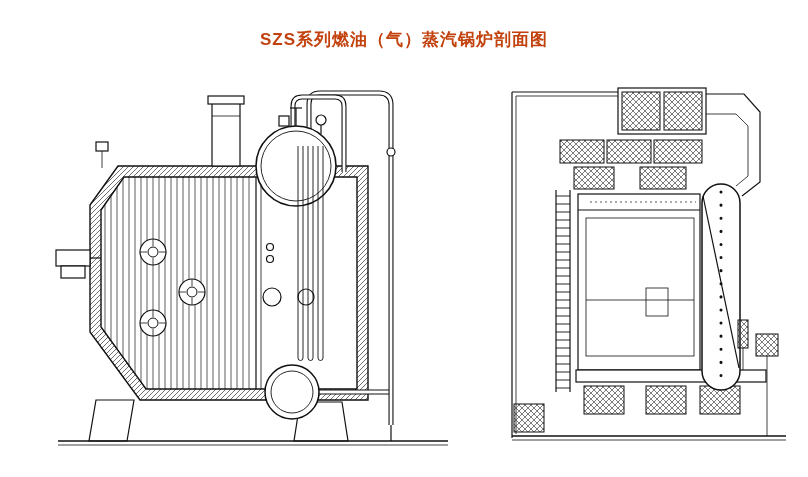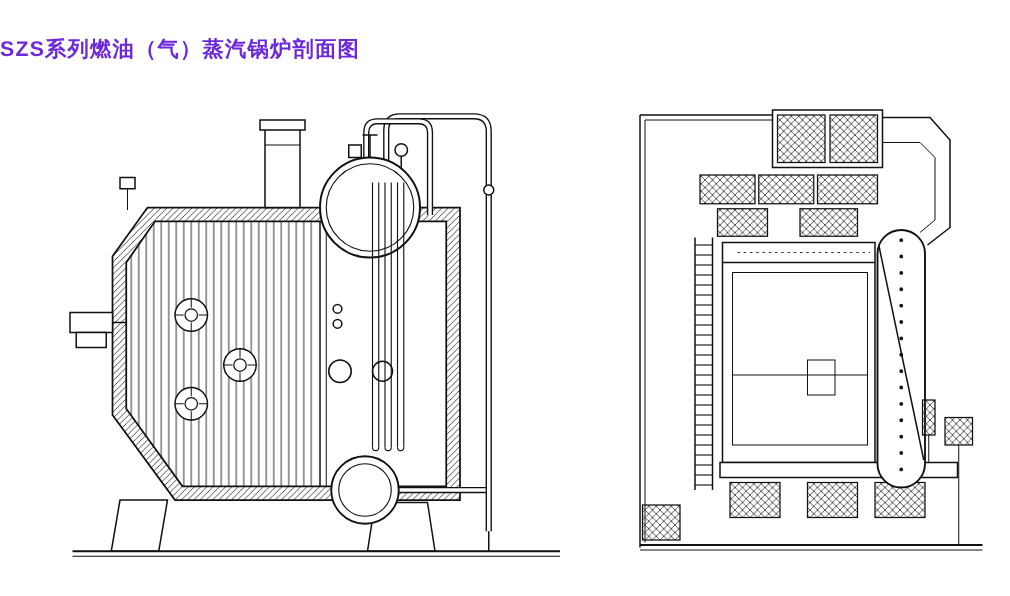--- a/index.html
+++ b/index.html
@@ -3,22 +3,22 @@
 <meta charset="utf-8">
 <style>
   html,body{margin:0;padding:0}
   body{
     width:808px;height:477px;position:relative;overflow:hidden;
     background:#ffffff;
     font-family:"Liberation Sans","DejaVu Sans",sans-serif;
   }
   .title{
     position:absolute;top:28px;left:0;width:100%;
-    text-align:left;font-size:17px;font-weight:bold;
-    color:#6d28d9;letter-spacing:1px;
+    text-align:center;font-size:17px;font-weight:bold;
+    color:#c2410c;letter-spacing:1px;
   }
   svg{position:absolute;top:0;left:0}
   .ln{fill:none;stroke:#111;stroke-width:1.2}
   .thin{fill:none;stroke:#111;stroke-width:0.8}
   .wf{fill:#ffffff;stroke:#111;stroke-width:1.2}
   .pipeO{fill:none;stroke:#111;stroke-width:5}
   .pipeI{fill:none;stroke:#fff;stroke-width:2.8}
 </style>
 </head>
 <body>

